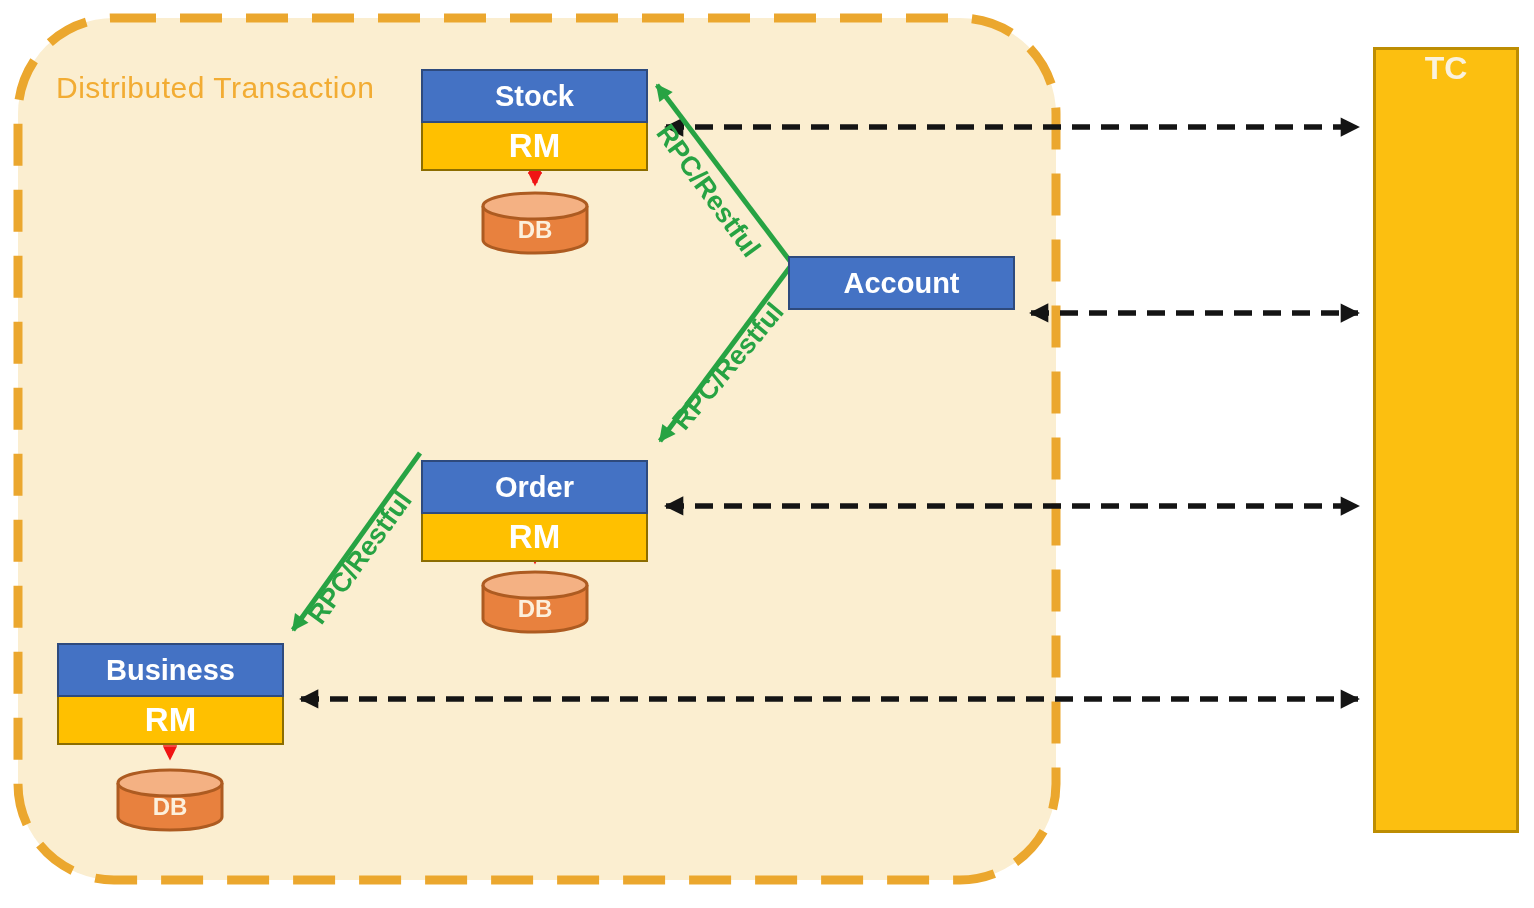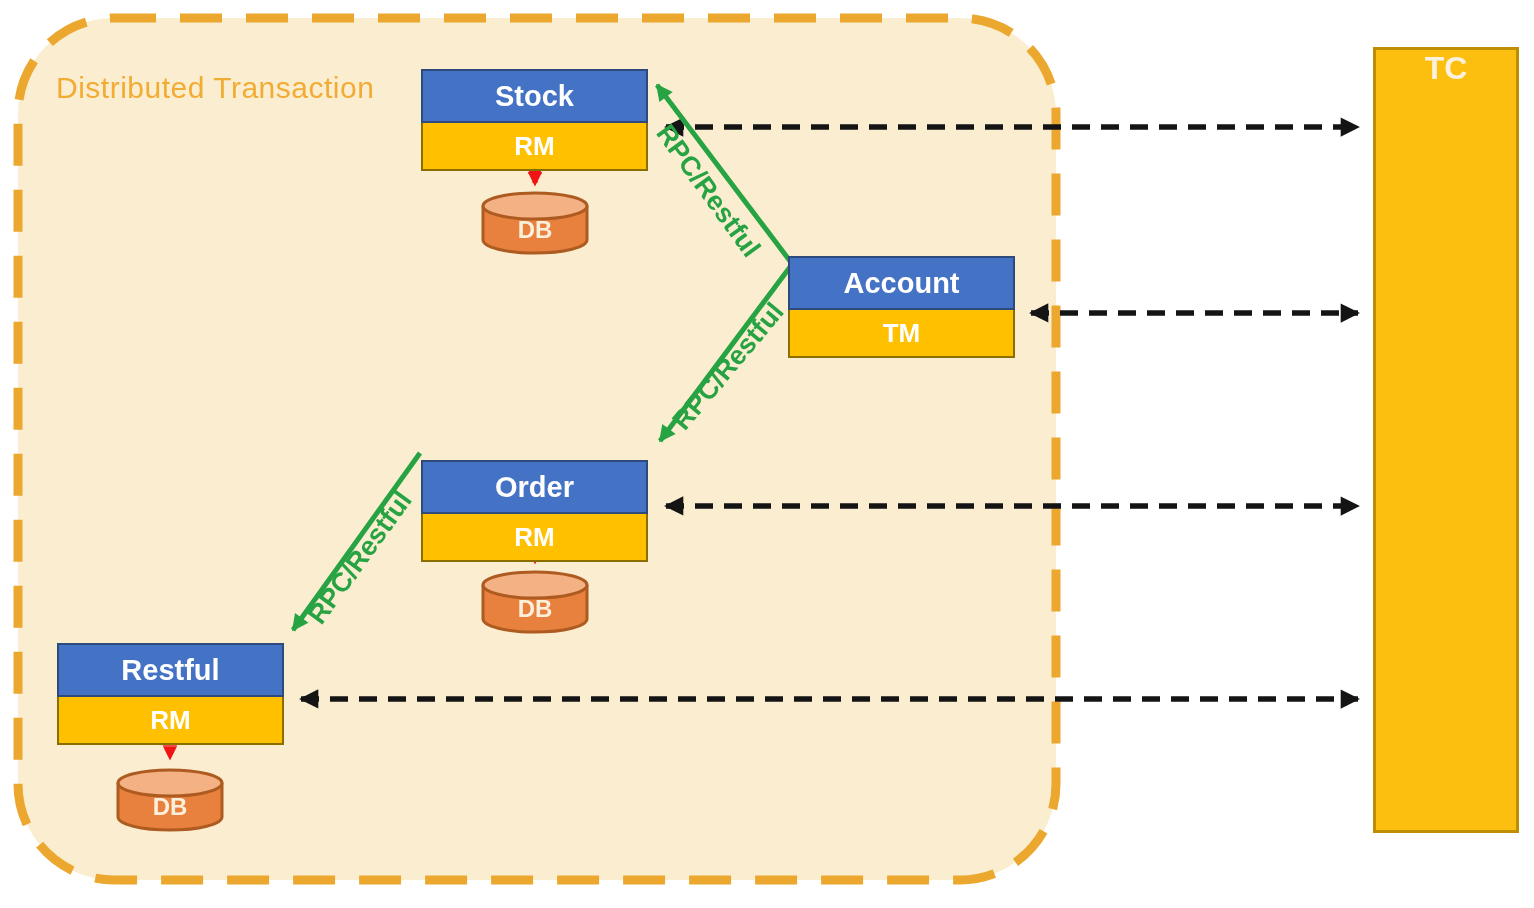--- a/index.html
+++ b/index.html
@@ -18,21 +18,21 @@
   
   .svc { position:absolute; width:227px;margin-top:20px; }
   .svc-header {
     box-sizing:border-box; height:54px; background:#4472C4; border:2px solid #2E4A7D;
     display:flex; align-items:center; justify-content:center;
     color:#ffffff; font-size:29px; font-weight:bold;
   }
   .svc-band {
     box-sizing:border-box; height:48px; background:#FFC000; border:2px solid #8C6D00; border-top:none;
     display:flex; align-items:center; justify-content:center;
-    color:#ffffff; font-size:26px; font-weight:bold;
+    color:#ffffff; font-size:33px; font-weight:bold;
   }
 
   
   .tc-box {
     position:absolute; left:1373px; top:47px; width:146px; height:786px;
     box-sizing:border-box; background:#FCBF10; border:3px solid #BD8D02;
     display:flex; align-items:flex-start; justify-content:center;
     color:#FAF2DE; font-size:32px; font-weight:bold;
   }
 
@@ -81,30 +81,29 @@
 
   <div class="diagram-title">Distributed Transaction</div>
 
   <div class="svc" style="left:421px; top:49px;">
     <div class="svc-header">Stock</div>
     <div class="svc-band">RM</div>
   </div>
 
   <div class="svc" style="left:788px; top:236px;">
     <div class="svc-header">Account</div>
-    <div class="svc-band">TM</div>
   </div>
 
   <div class="svc" style="left:421px; top:440px;">
     <div class="svc-header">Order</div>
     <div class="svc-band">RM</div>
   </div>
 
   <div class="svc" style="left:57px; top:623px;">
-    <div class="svc-header">Restful</div>
+    <div class="svc-header">Business</div>
     <div class="svc-band">RM</div>
   </div>
 
   <svg class="db" style="left:479px; top:189px;" viewBox="0 0 112 68">
     <path d="M4,17 L4,51 A52,13 0 0 0 108,51 L108,17" fill="#E8813E" stroke="#AD5B21" stroke-width="3"></path>
     <ellipse cx="56" cy="17" rx="52" ry="13" fill="#F4B183" stroke="#AD5B21" stroke-width="3"></ellipse>
     <text x="56" y="49" text-anchor="middle" font-size="24" font-weight="bold" fill="#FCF0DC">DB</text>
   </svg>
 
   <svg class="db" style="left:479px; top:568px;" viewBox="0 0 112 68">

